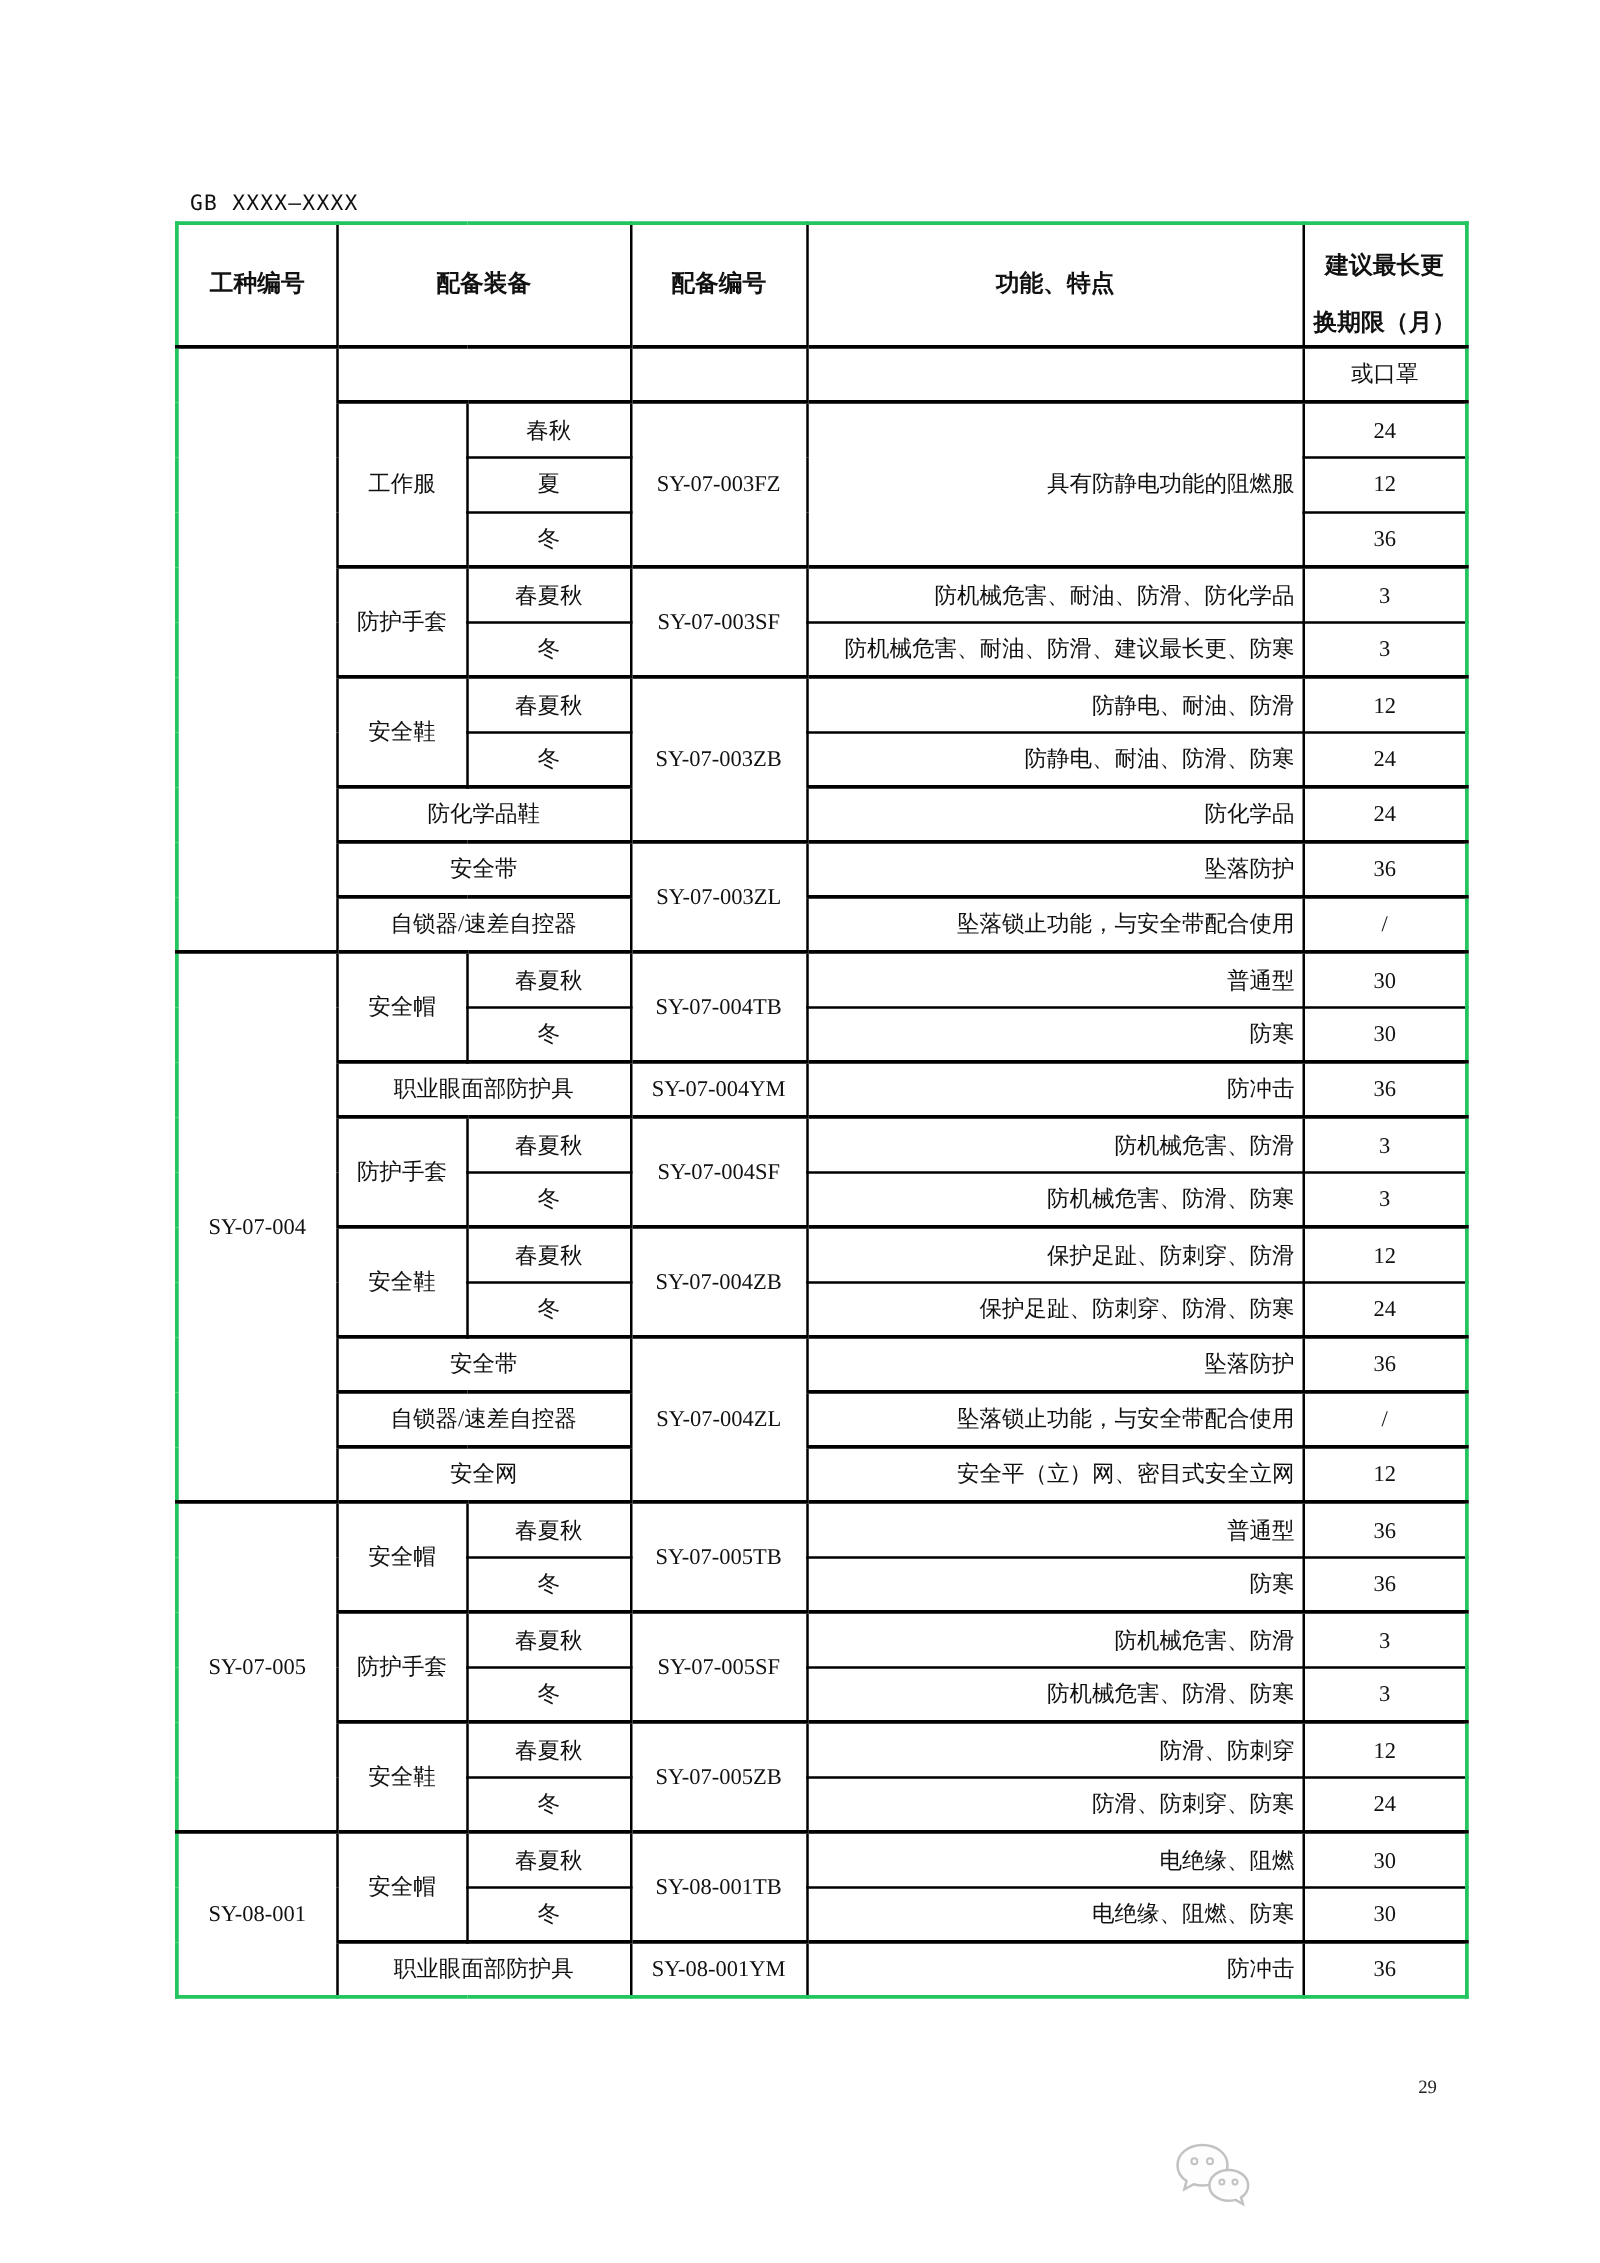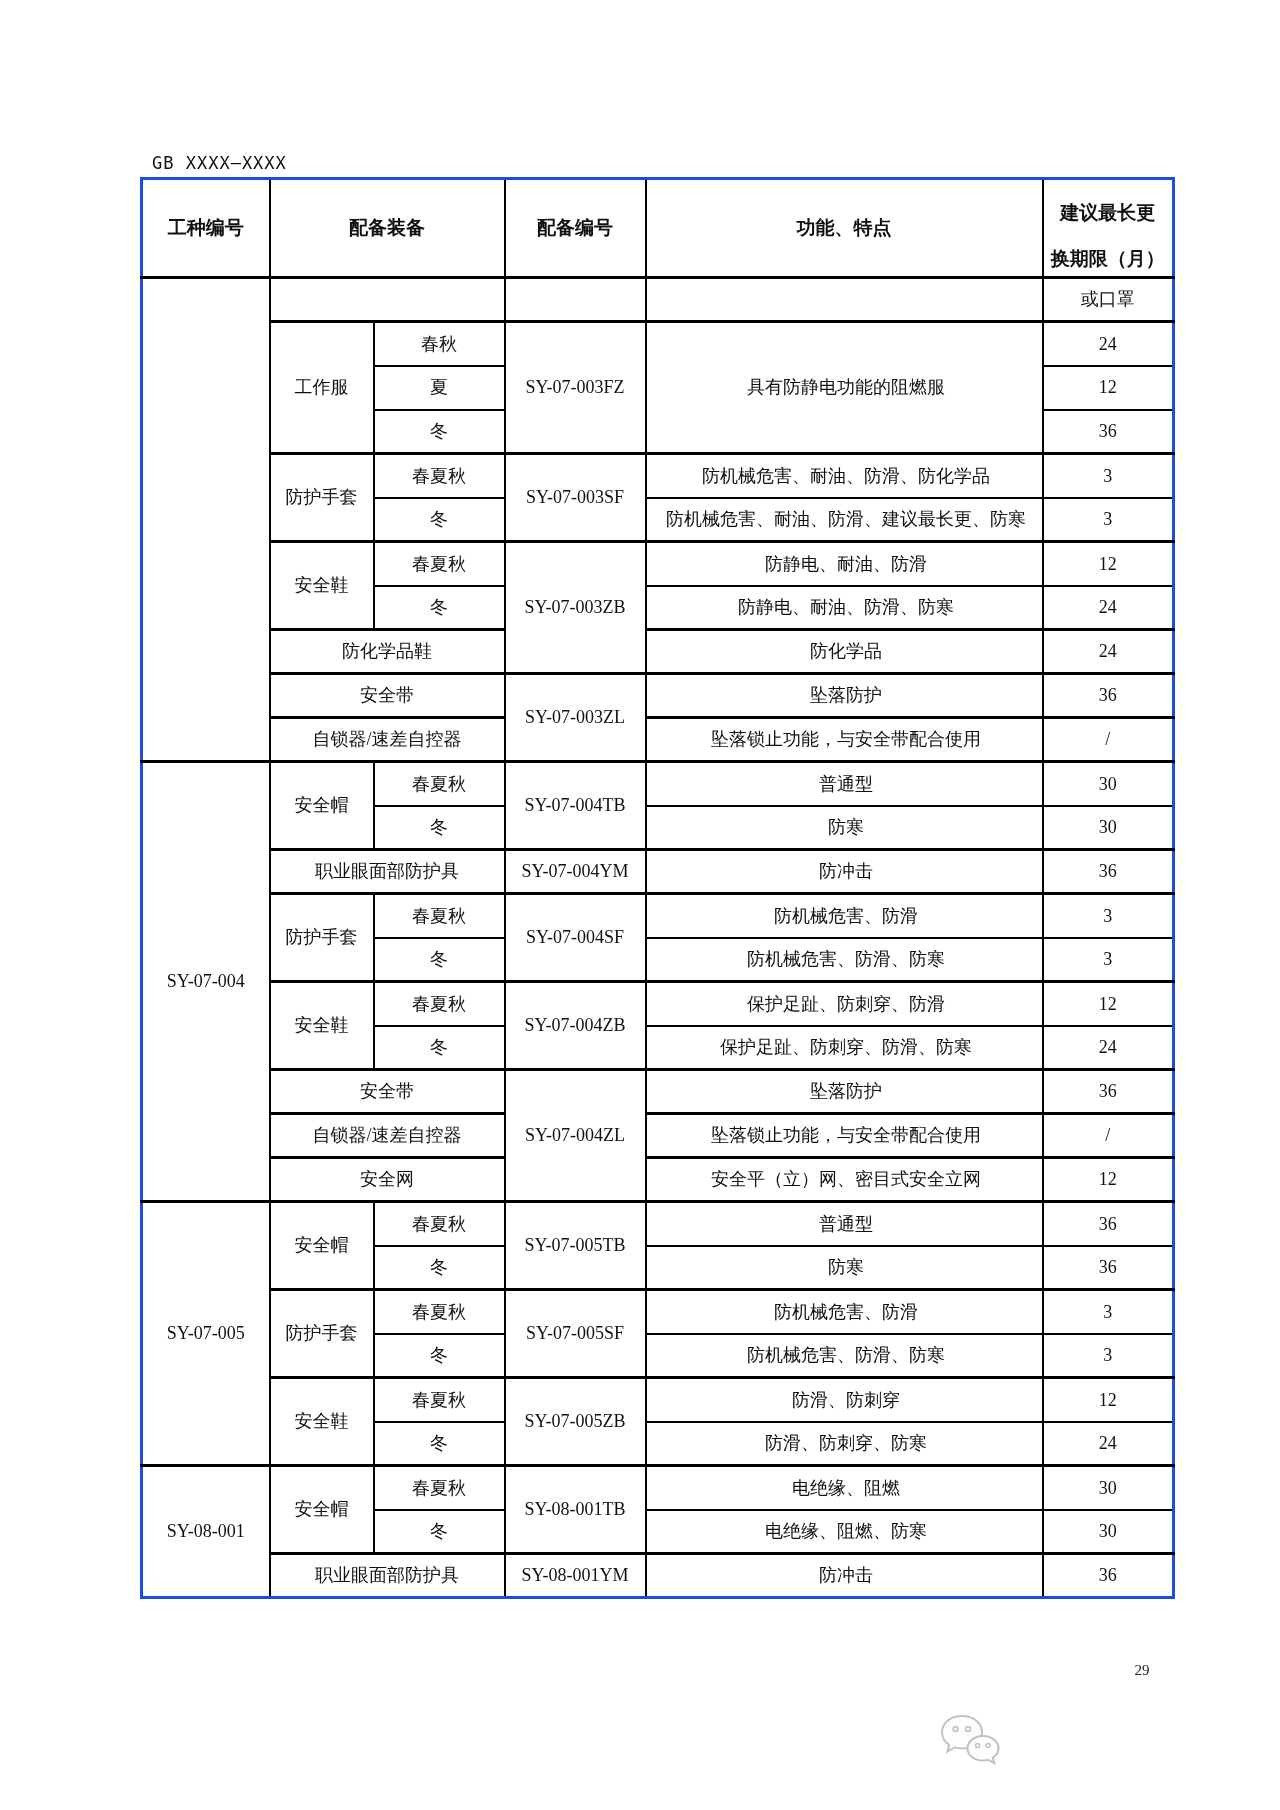--- a/index.html
+++ b/index.html
@@ -9,34 +9,34 @@
     overflow:hidden;
   }
   .doc-code{
     position:absolute;left:152px;top:153px;
     font-family:"DejaVu Sans Mono",monospace;
     font-size:17px;letter-spacing:1px;color:#111;text-align:center;
   }
   table.ppe{
     position:absolute;left:140px;top:177px;width:1032px;
     border-collapse:collapse;table-layout:fixed;
-    border:3px solid #1d4ed8;
+    border:3px solid #22c55e;
   }
   table.ppe th, table.ppe td{
     border:2px solid #000;
     font-size:18px;line-height:1.25;
     text-align:center;vertical-align:middle;
     padding:2px 6px;color:#111;
     overflow:hidden;
   }
   table.ppe thead tr{height:62px;}
   table.ppe thead th{font-weight:bold;font-size:19px;border-bottom:3px solid #000;}
   .hdr-line{display:block;line-height:30px;margin-top:16px;}
   table.ppe tbody tr{height:44px;}
-  table.ppe td.feature{text-align:center;padding-left:10px;}
+  table.ppe td.feature{text-align:right;padding-left:10px;}
   table.ppe tr.g td{border-top-width:3px;}
   table.ppe tr.s td{border-top-width:3px;}
   .page-number{
     position:absolute;left:1112px;top:1662px;width:60px;
     font-size:15px;text-align:center;color:#222;
   }
   .watermark{
     position:absolute;left:938px;top:1712px;
     display:flex;align-items:center;gap:10px;
   }

